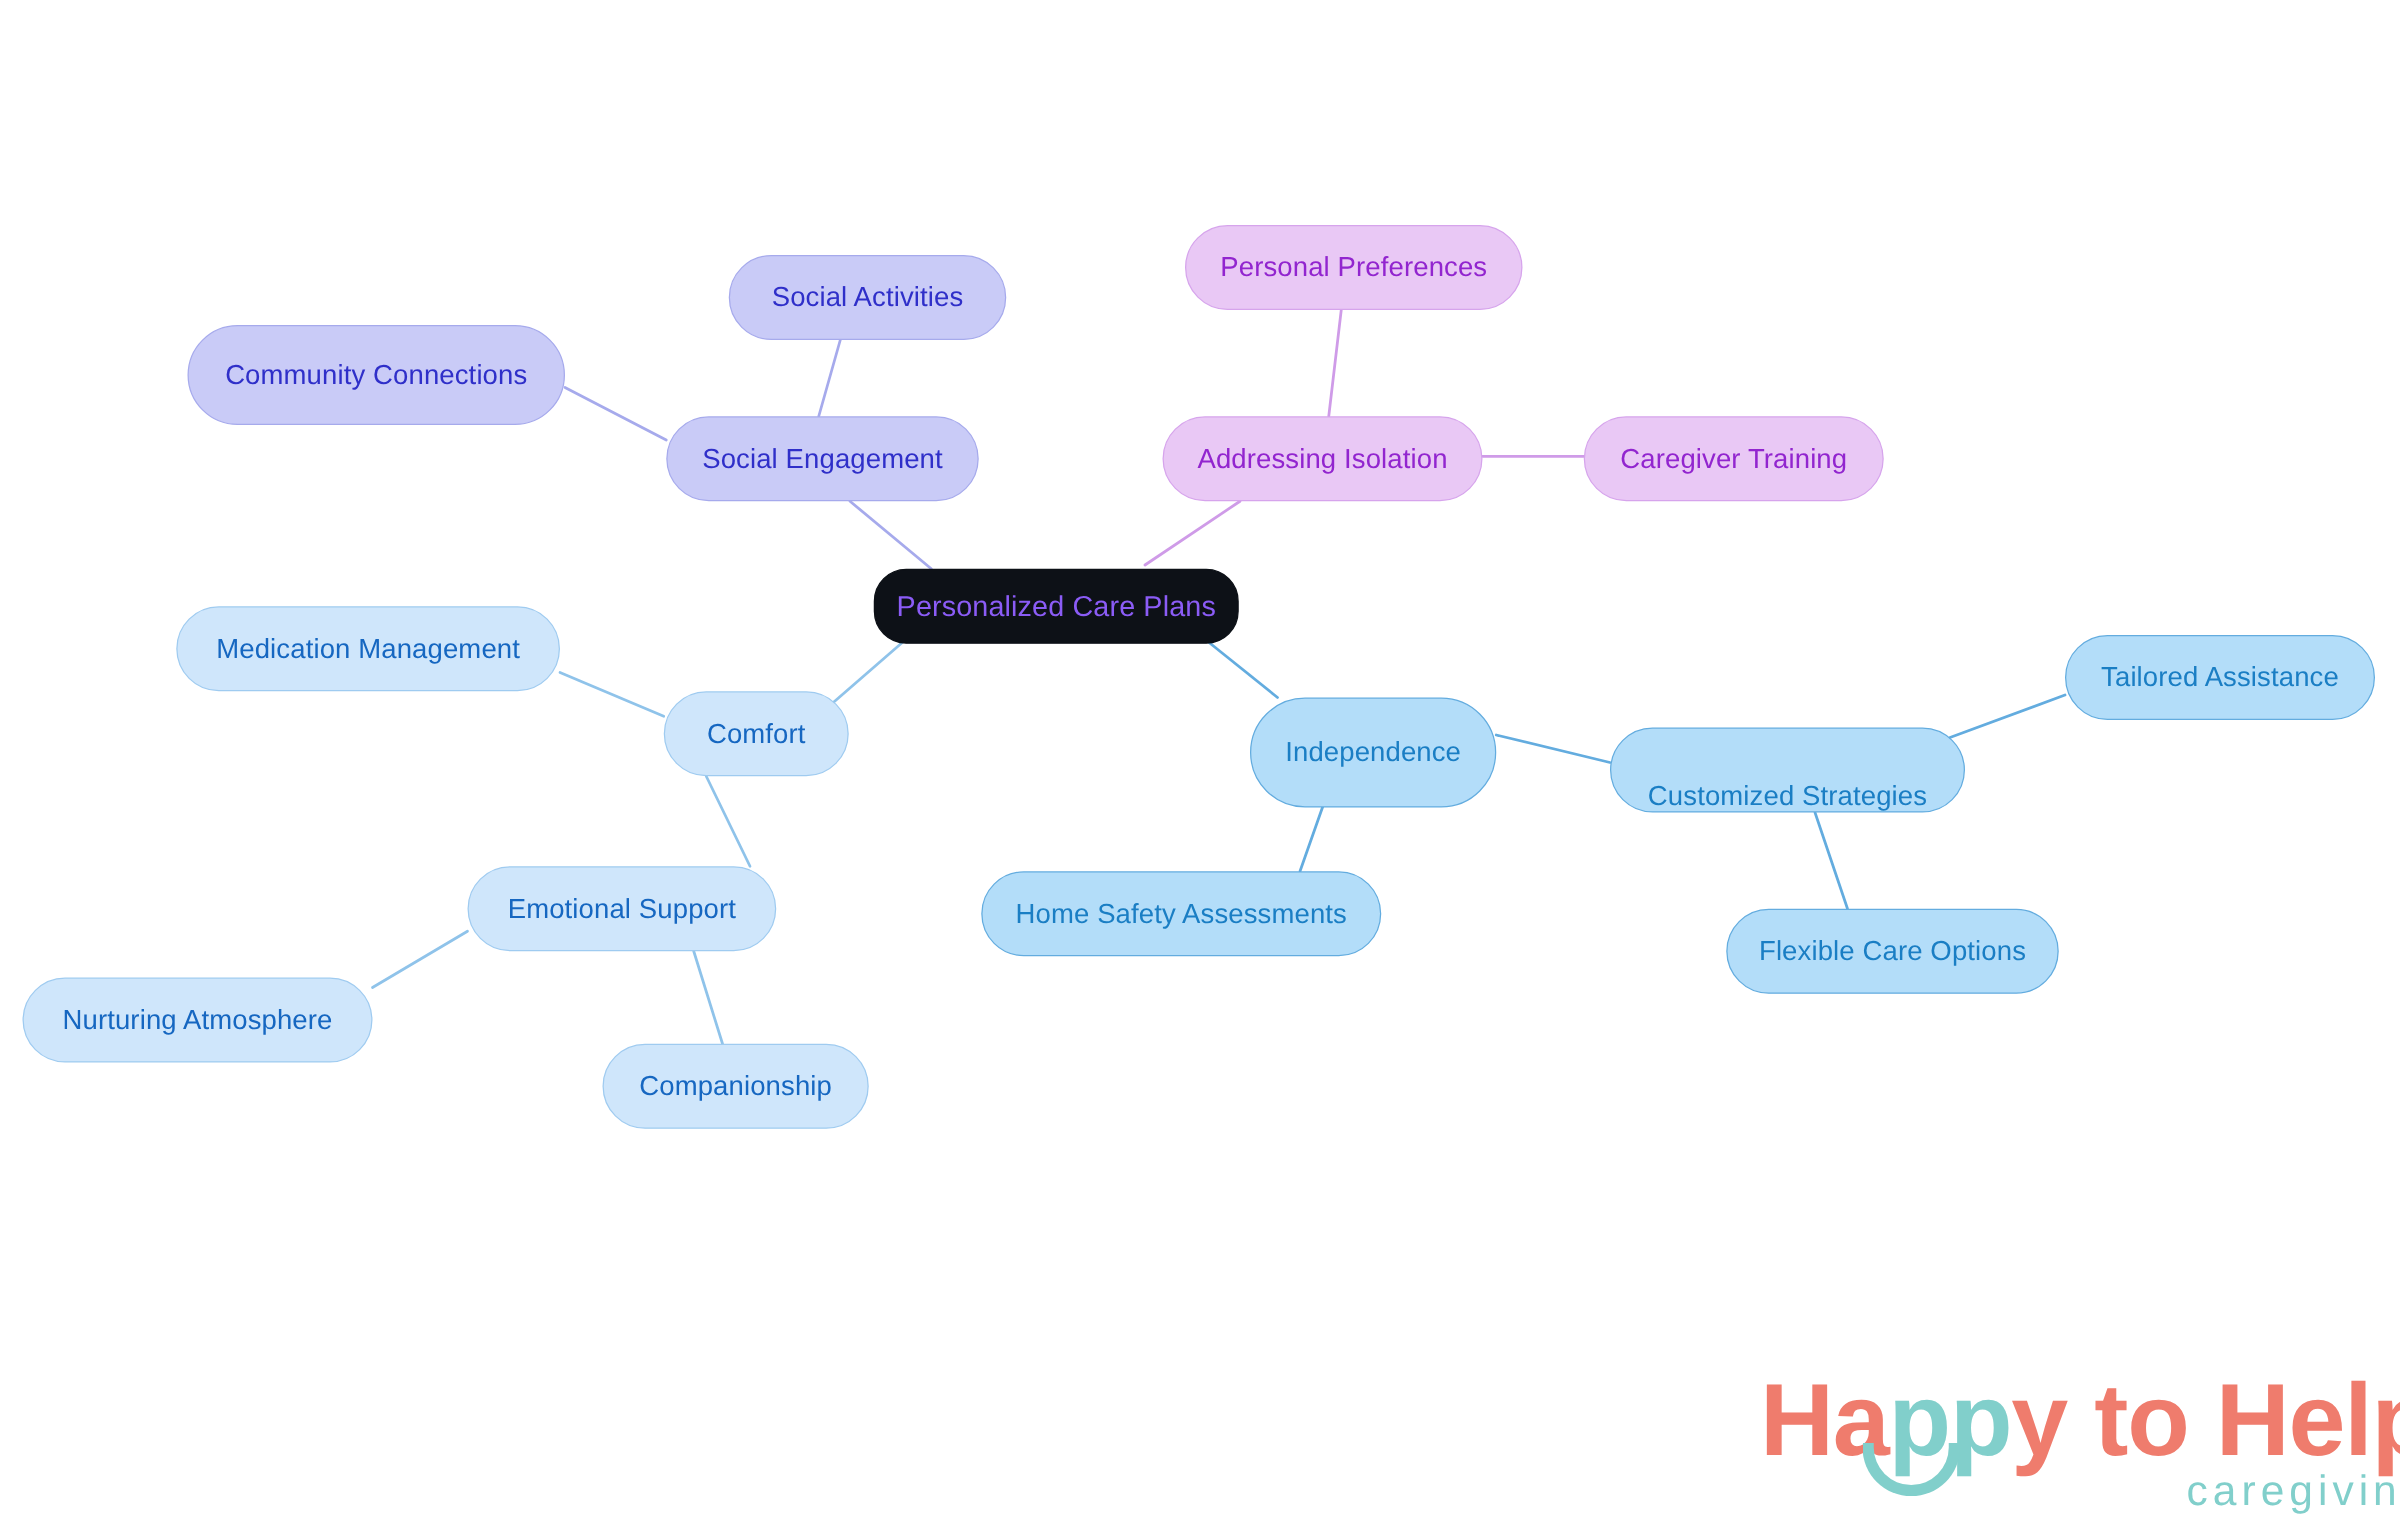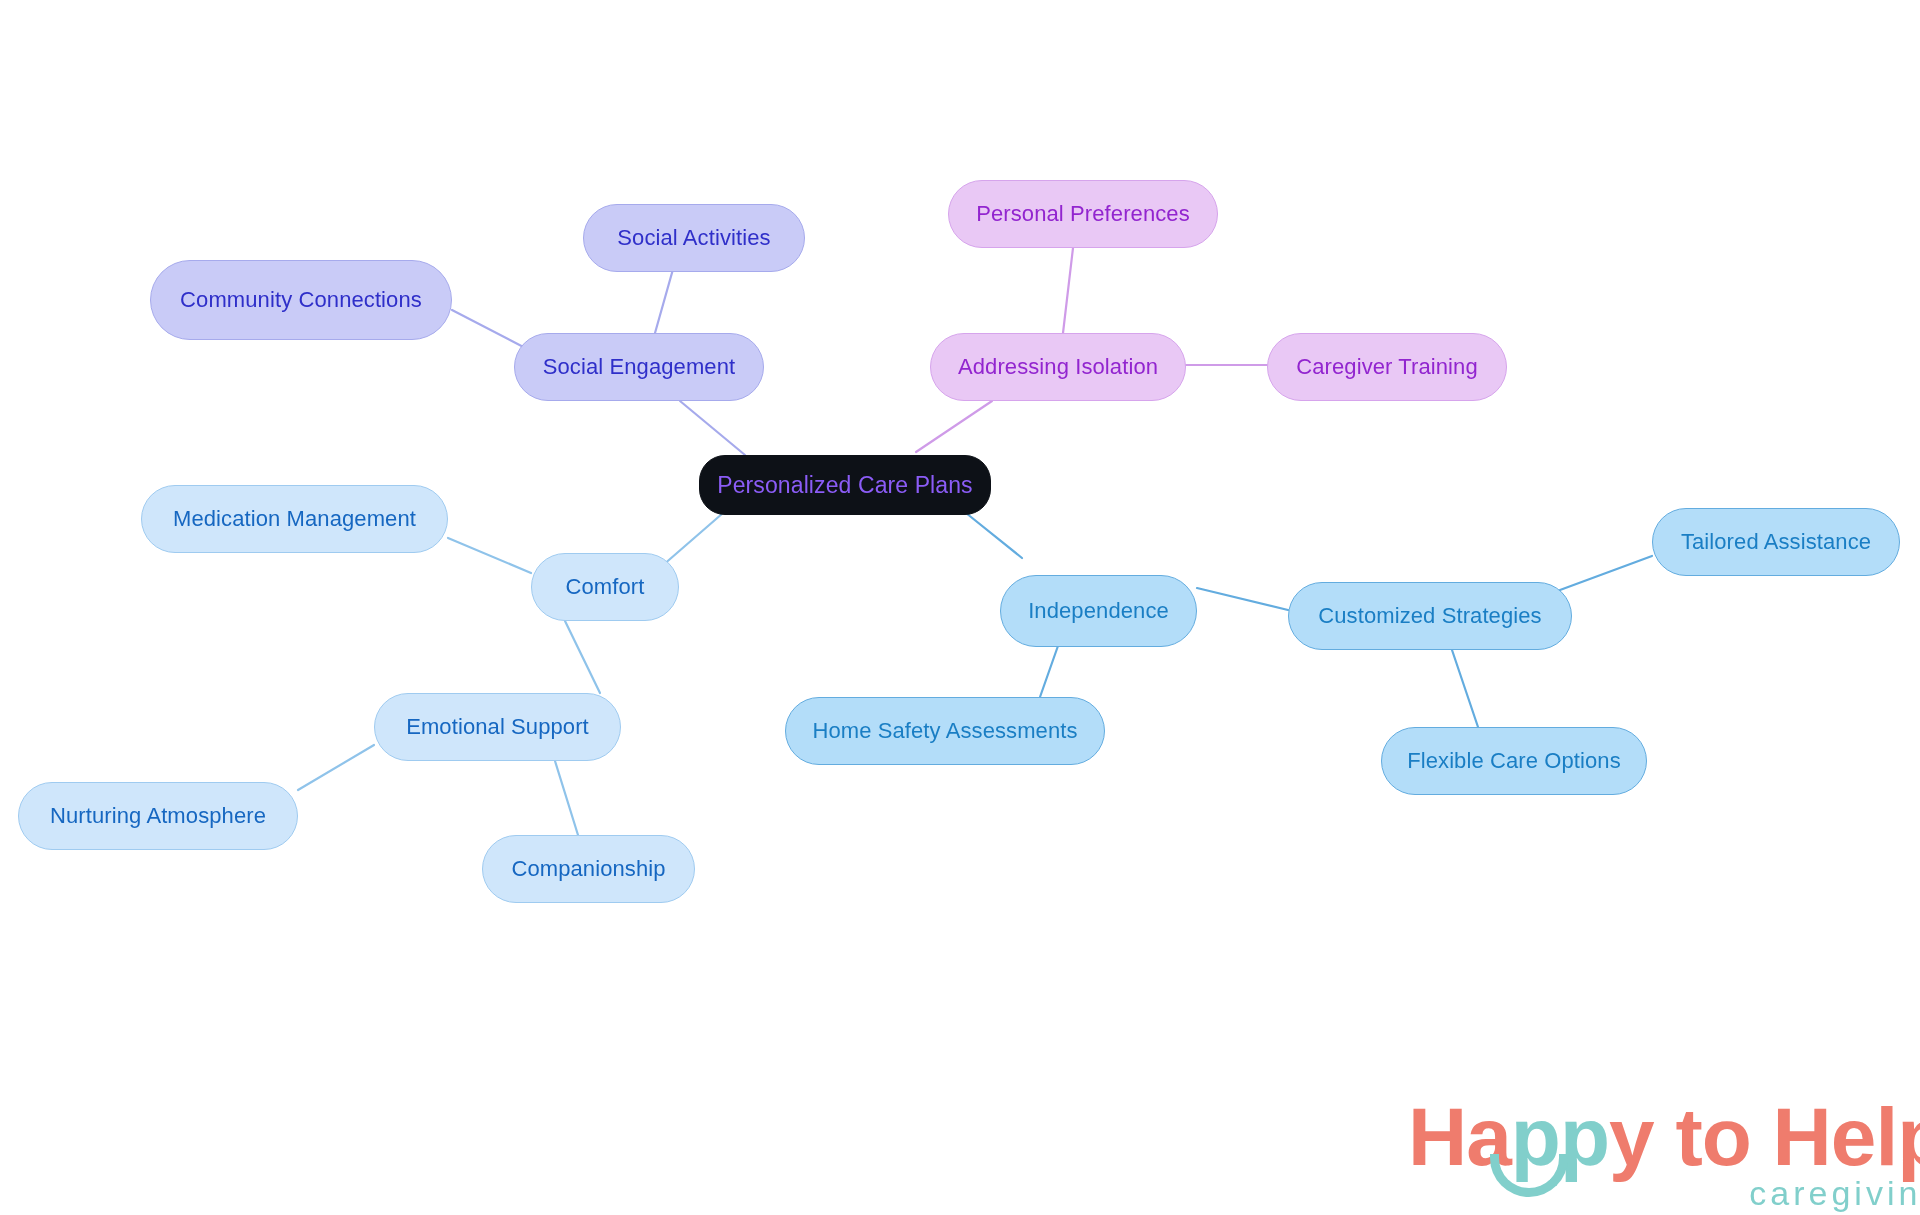--- a/index.html
+++ b/index.html
@@ -141,21 +141,21 @@
       <line x1="1065" y1="626" x2="1040" y2="697" stroke="#63acdf" stroke-width="2.2" stroke-linecap="round"></line>
       <line x1="1197" y1="588" x2="1288" y2="610" stroke="#63acdf" stroke-width="2.2" stroke-linecap="round"></line>
       <line x1="1560" y1="590" x2="1652" y2="556" stroke="#63acdf" stroke-width="2.2" stroke-linecap="round"></line>
       <line x1="1452" y1="650" x2="1478" y2="727" stroke="#63acdf" stroke-width="2.2" stroke-linecap="round"></line>
     </svg>
 
   <div id="node-layer">
       <div class="node node-root" style="left: 699px; top: 455px; width: 292px; height: 60px;">
         <span>Personalized Care Plans</span>
       </div>
-      <div class="node node-lilac" style="left: 514px; top: 333px; width: 250px; height: 68px;">
+      <div class="node node-lilac" style="left: 533px; top: 333px; width: 250px; height: 68px;">
         <span>Social Engagement</span>
       </div>
       <div class="node node-lilac" style="left: 583px; top: 180px; width: 222px; height: 68px; margin-top: 24px;">
         <span>Social Activities</span>
       </div>
       <div class="node node-lilac" style="left: 150px; top: 260px; width: 302px; height: 80px;">
         <span>Community Connections</span>
       </div>
       <div class="node node-pink" style="left: 930px; top: 333px; width: 256px; height: 68px;">
         <span>Addressing Isolation</span>
@@ -174,27 +174,27 @@
       </div>
       <div class="node node-blue-soft" style="left: 374px; top: 693px; width: 247px; height: 68px;">
         <span>Emotional Support</span>
       </div>
       <div class="node node-blue-soft" style="left: 18px; top: 782px; width: 280px; height: 68px;">
         <span>Nurturing Atmosphere</span>
       </div>
       <div class="node node-blue-soft" style="left: 482px; top: 835px; width: 213px; height: 68px;">
         <span>Companionship</span>
       </div>
-      <div class="node node-blue-bright" style="left: 1000px; top: 558px; width: 197px; height: 72px; margin-top: 17px;">
+      <div class="node node-blue-bright" style="left: 1000px; top: 558px; width: 197px; height: 88px;">
         <span>Independence</span>
       </div>
       <div class="node node-blue-bright" style="left: 785px; top: 697px; width: 320px; height: 68px;">
         <span>Home Safety Assessments</span>
       </div>
-      <div class="node node-blue-bright" style="left: 1288px; top: 582px; width: 284px; height: 68px;">
+      <div class="node node-blue-bright" style="left: 1288px; top: 582px; width: 284px; height: 68px; align-items: flex-end;">
         <span>Customized Strategies</span>
       </div>
       <div class="node node-blue-bright" style="left: 1652px; top: 508px; width: 248px; height: 68px;">
         <span>Tailored Assistance</span>
       </div>
       <div class="node node-blue-bright" style="left: 1381px; top: 727px; width: 266px; height: 68px;">
         <span>Flexible Care Options</span>
       </div>
     </div>
 

